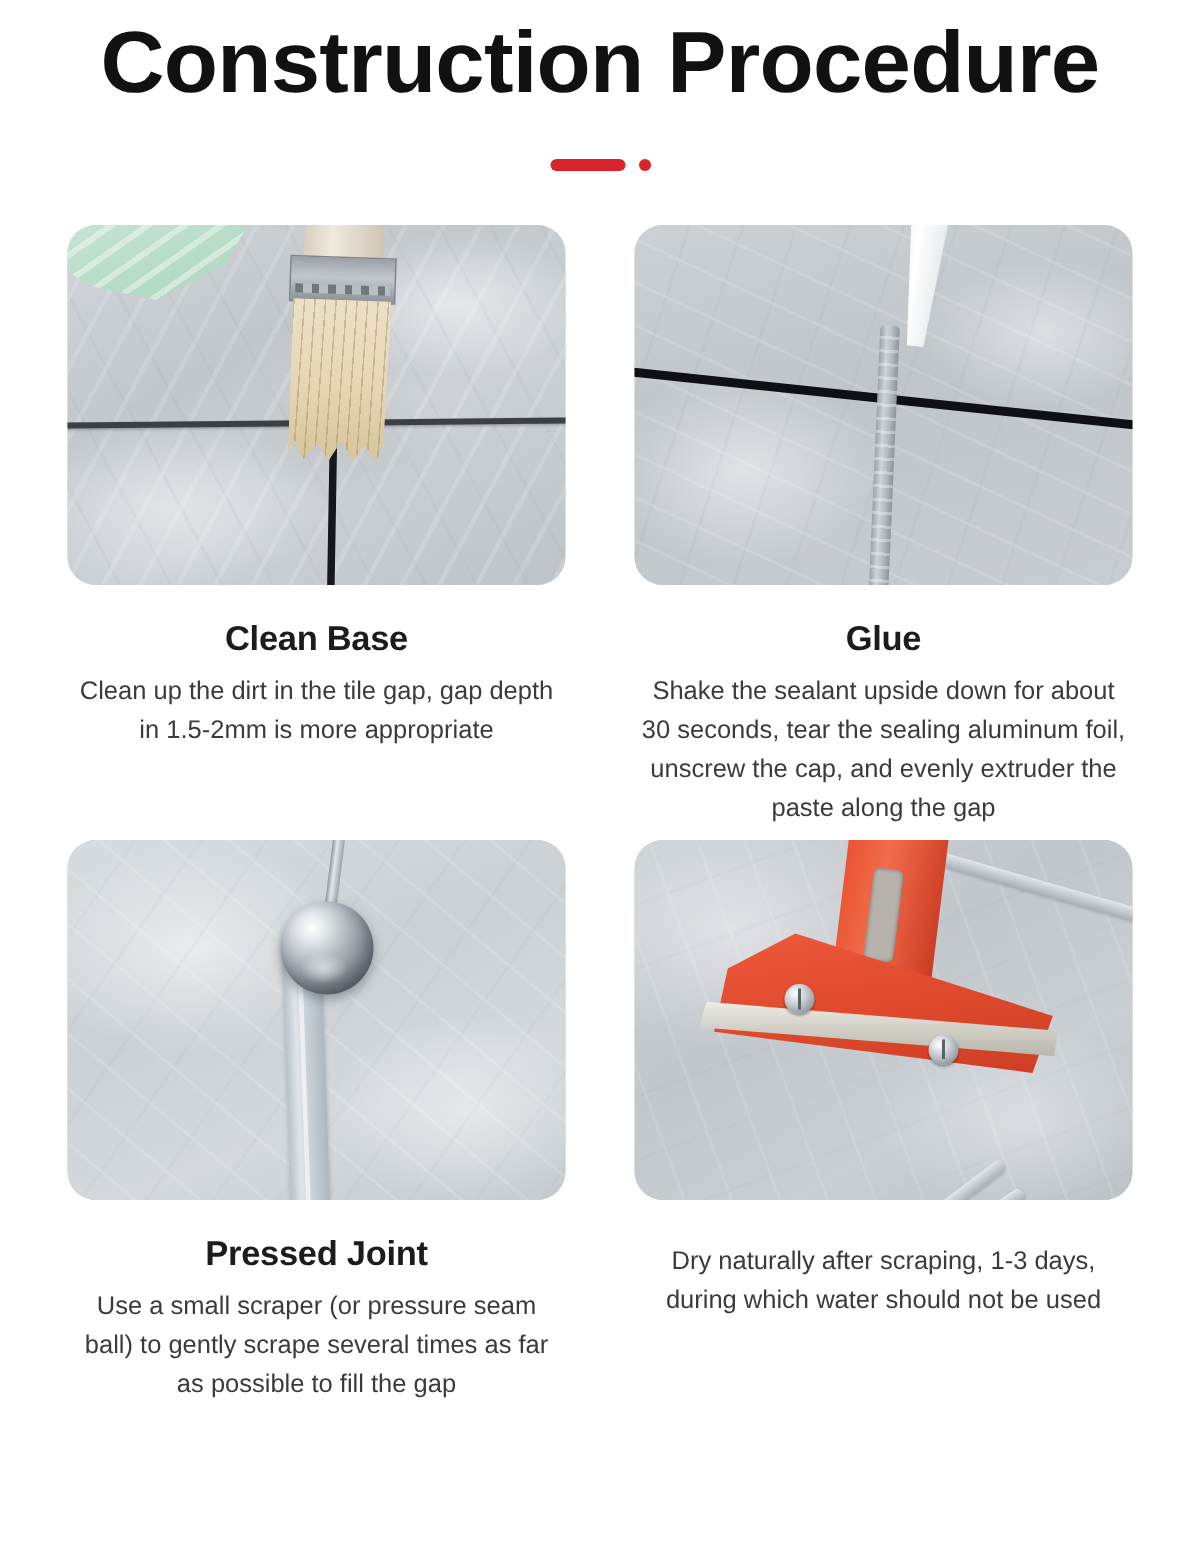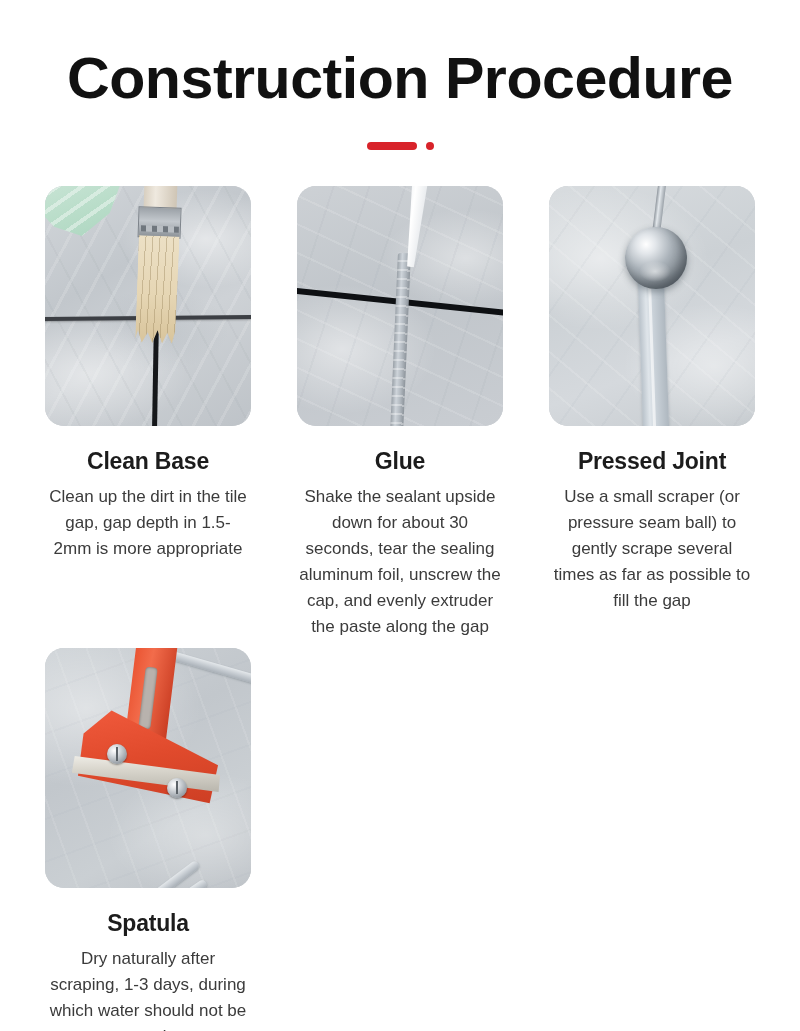--- a/index.html
+++ b/index.html
@@ -5,21 +5,21 @@
   * { box-sizing: border-box; margin: 0; padding: 0; }
   html, body {
     width: 800px; height: 1031px;
     background: #ffffff;
     font-family: "Liberation Sans", sans-serif;
     overflow: hidden;
   }
   .page { position: relative; width: 800px; height: 1031px; background:#fff; }
 
   
-  .header { padding-top: 8px; text-align: center; margin-top: 36px; }
+  .header { padding-top: 8px; text-align: center; }
   .page-title {
     font-family: "Liberation Sans", sans-serif;
     font-weight: 700;
     font-size: 58px;
     line-height: 68px;
     letter-spacing: -0.5px;
     color: #111111;
     transform: scaleX(1.02);
     white-space: nowrap;
   }
@@ -32,21 +32,21 @@
     gap: 9px;
   }
   .divider-bar { width: 50px; height: 8px; border-radius: 4px; background: #d8232a; }
   .divider-dot { width: 8px; height: 8px; border-radius: 50%; background: #d8232a; }
 
   
   .grid {
     margin-top: 34px;
     padding: 0 45px;
     display: grid;
-    grid-template-columns: 1fr 1fr 1fr;
+    grid-template-columns: 1fr 1fr;
     column-gap: 46px;
     row-gap: 8px;
   }
   .card { width: 100%; }
 
   .photo {
     position: relative;
     width: 100%;
     height: 240px;
     border-radius: 19px;
@@ -348,19 +348,18 @@
         <div class="scraper-neck"></div>
         <div class="scraper-slot"></div>
         <div class="scraper-head"></div>
         <div class="blade"></div>
         <div class="screw screw1"></div>
         <div class="screw screw2"></div>
         <div class="bead bead1"></div>
         <div class="bead bead2"></div>
       </div>
       <div class="caption">
-        <div class="card-title">Spatula</div>
         <div class="card-desc">Dry naturally after scraping, 1-3 days, during which water should not be used</div>
       </div>
     </div>
 
   </div>
 </div>
 
 </body></html>

